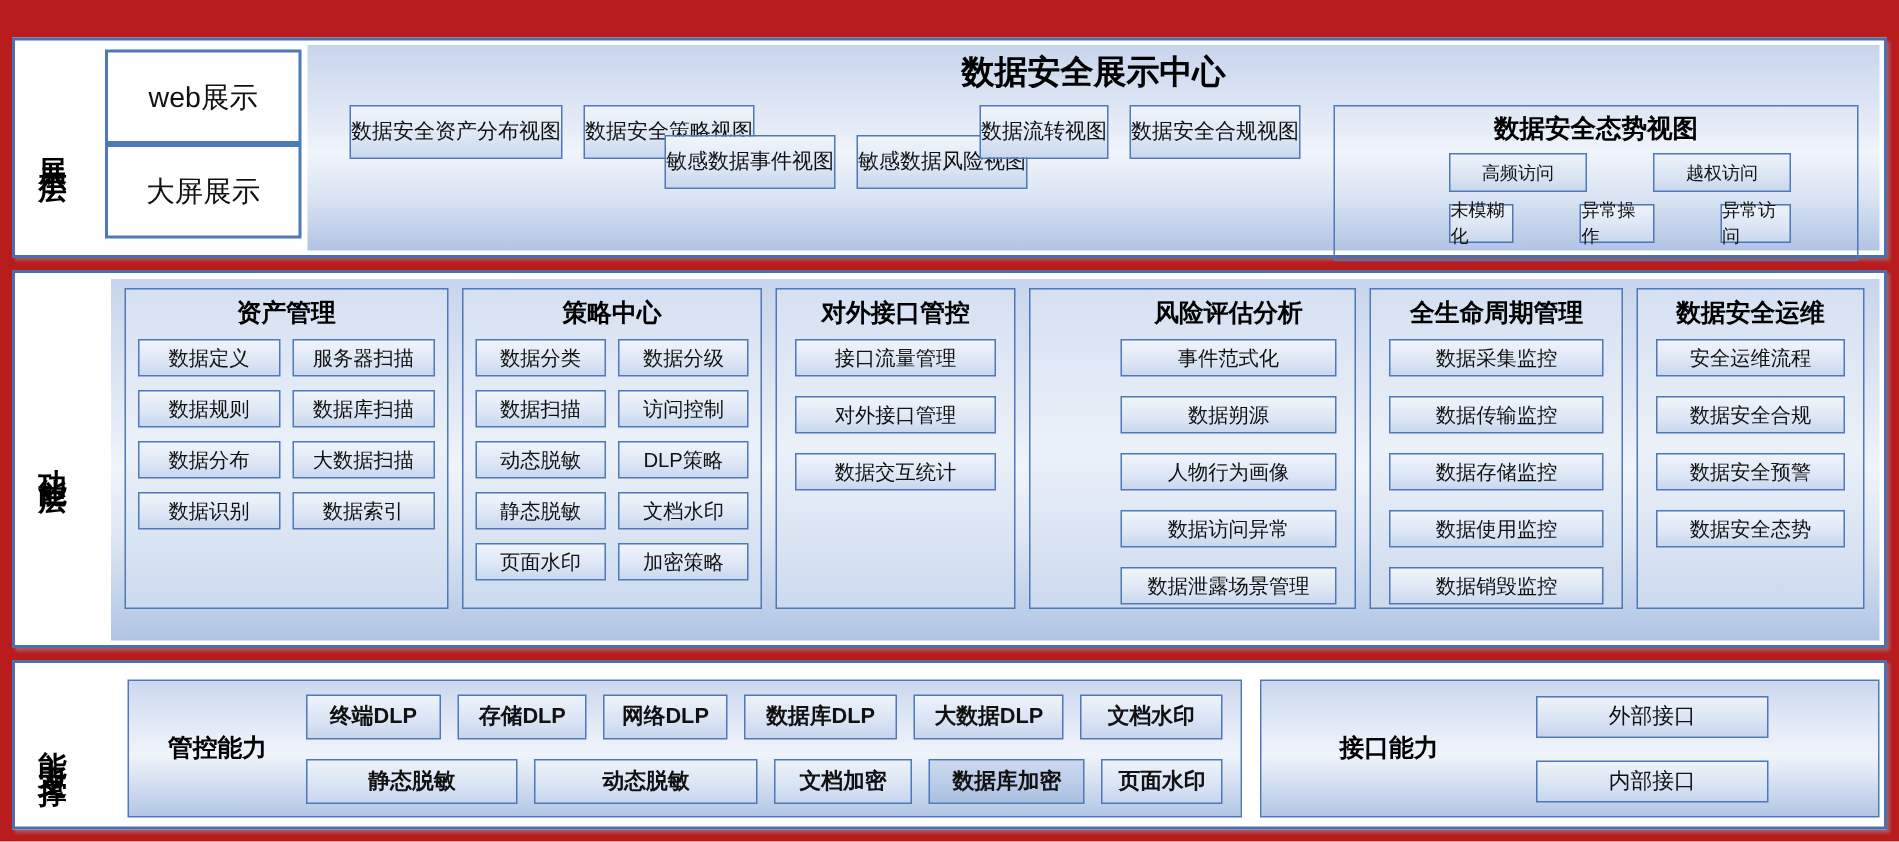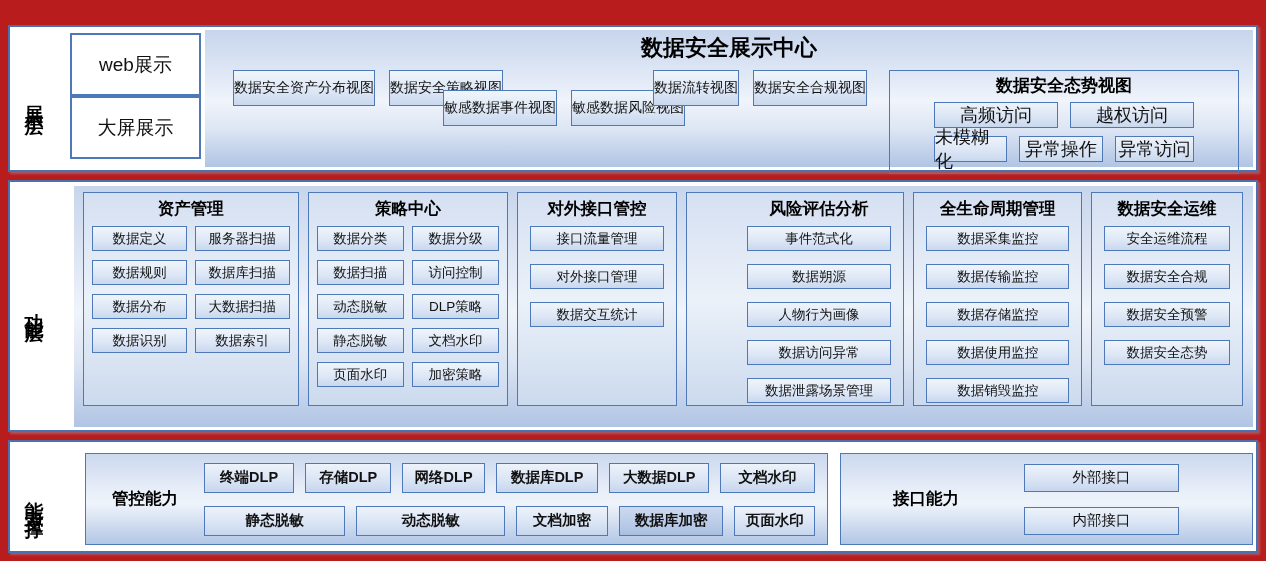--- a/index.html
+++ b/index.html
@@ -45,24 +45,24 @@
   .main-title { text-align:center; font-weight:bold; font-size:22px; padding-top:3px; color:#000; }
   .views-row { display:flex; padding:7px 14px 0 28px; gap:34px; align-items:flex-start; }
   .view-col { display:flex; flex-direction:row; gap:14px; }
   .vc1 { width:176px; } .vc2 { width:176px;margin-top:20px; } .vc3 { width:202px; }
   .vbox { height:36px; font-size:14px; }
 
   .situation { flex:1; border:1px solid #4e79b9; height:104px; box-sizing:border-box; padding:2px 44px 0; }
   .situation-title { text-align:center; font-weight:bold; font-size:17px; height:26px; line-height:26px; color:#000; }
   .sit-row { display:flex; gap:12px; }
   .sit-row1 { margin-bottom:8px; margin-top:3px; }
-  .sit-row .sbox { height:26px; font-size:18px; flex:1;
+  .sit-row .sbox { height:26px; font-size:12px; flex:1;
     border:1px solid #4e79b9; box-sizing:border-box;
     background:linear-gradient(180deg,#eef3fa 0%,#d8e3f4 65%,#c9d8ee 100%);
-    display:flex; align-items:center; justify-content:center; }
+    display:flex; align-items:center; justify-content:center;margin-left:32px; }
   .sit-row2 .sbox:nth-child(1){ flex:0.92; }
   .sit-row2 .sbox:nth-child(2){ flex:1.06; }
 
   
   .function-panel { position:absolute; left:64px; top:4px; right:3px; bottom:3px;
     box-sizing:border-box; padding:6px 10px 21px 9px; display:flex; gap:9px; }
   .fcol { border:1px solid #4e79b9; box-sizing:border-box;
     background:linear-gradient(180deg,#d5e0f2 0%,#ebf1f9 50%,#ccdaee 100%);
     display:flex; flex-direction:column; }
   .fc1 { flex:228 1 0; } .fc2 { flex:212 1 0; } .fc3 { flex:168 1 0; }

